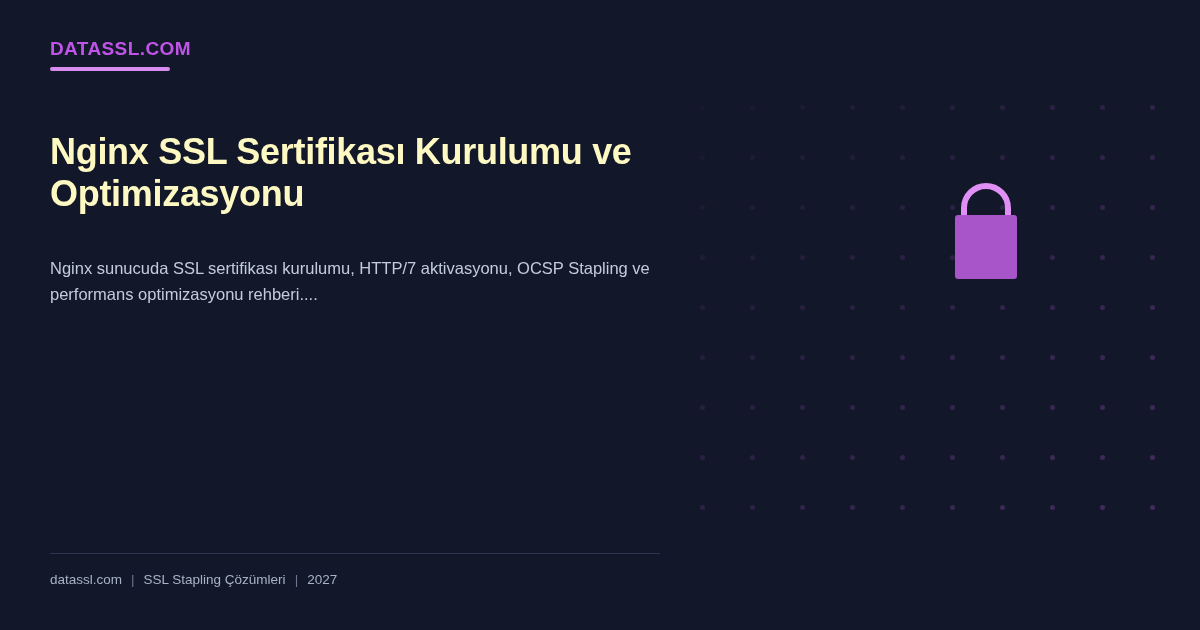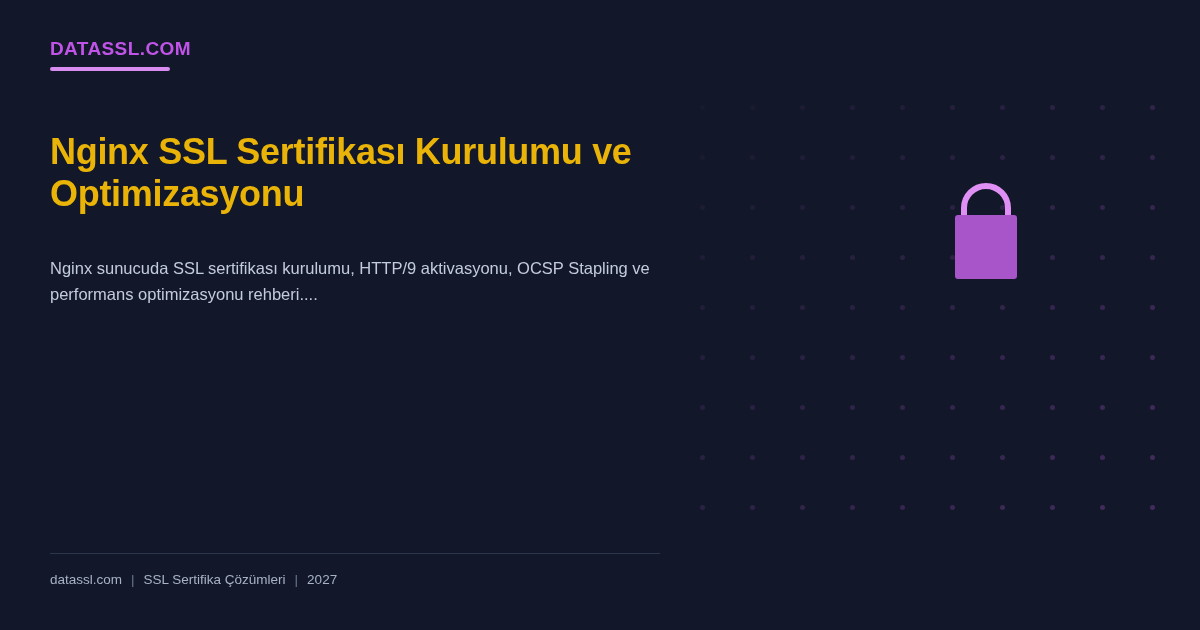--- a/index.html
+++ b/index.html
@@ -82,21 +82,21 @@
   }
 
   .headline {
     position:absolute;
     left:0; top:125px;
     width:640px;
     font-size:36px;
     font-weight:bold;
     line-height:1.18;
     letter-spacing:-0.3px;
-    color:#eab308;
+    color:#fef9c3;
   }
 
   .description {
     position:absolute;
     left:0; top:250px;
     width:660px;
     font-size:16.5px;
     line-height:1.55;
     color:#c3ccdc;
   }
@@ -231,27 +231,27 @@
   <div class="content">
 
     <div class="brand">
       <div class="brand-text">DATASSL.COM</div>
       <div class="brand-rule"></div>
     </div>
 
 
     <h1 class="headline">Nginx SSL Sertifikası Kurulumu ve Optimizasyonu</h1>
 
-    <p class="description">Nginx sunucuda SSL sertifikası kurulumu, HTTP/9 aktivasyonu, OCSP Stapling ve performans optimizasyonu rehberi....</p>
+    <p class="description">Nginx sunucuda SSL sertifikası kurulumu, HTTP/7 aktivasyonu, OCSP Stapling ve performans optimizasyonu rehberi....</p>
 
     <div class="footer">
       <div class="footer-rule"></div>
       <div class="footer-meta">
         <span>datassl.com</span>
         <span class="footer-sep">|</span>
-        <span>SSL Sertifika Çözümleri</span>
+        <span>SSL Stapling Çözümleri</span>
         <span class="footer-sep">|</span>
         <span>2027</span>
       </div>
     </div>
 
   </div>
 </div>
 
 </body></html>

